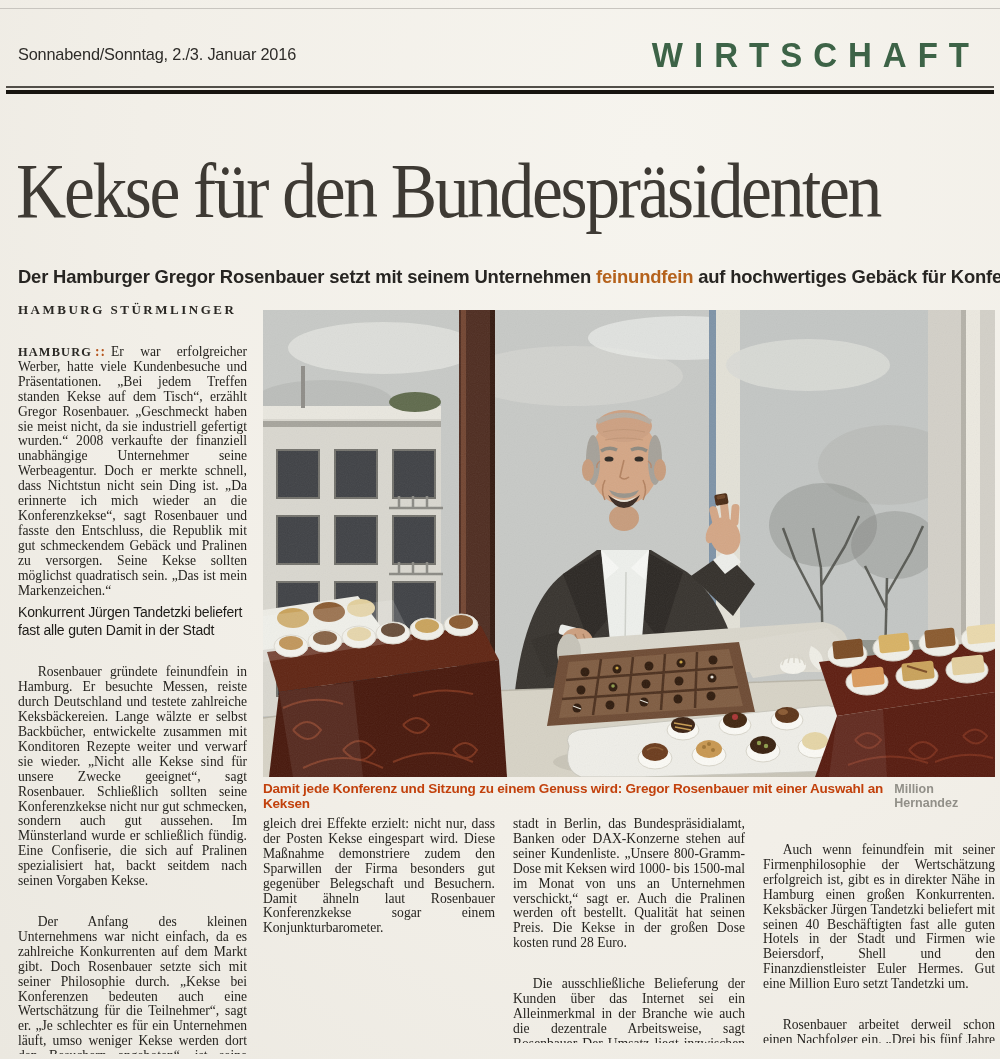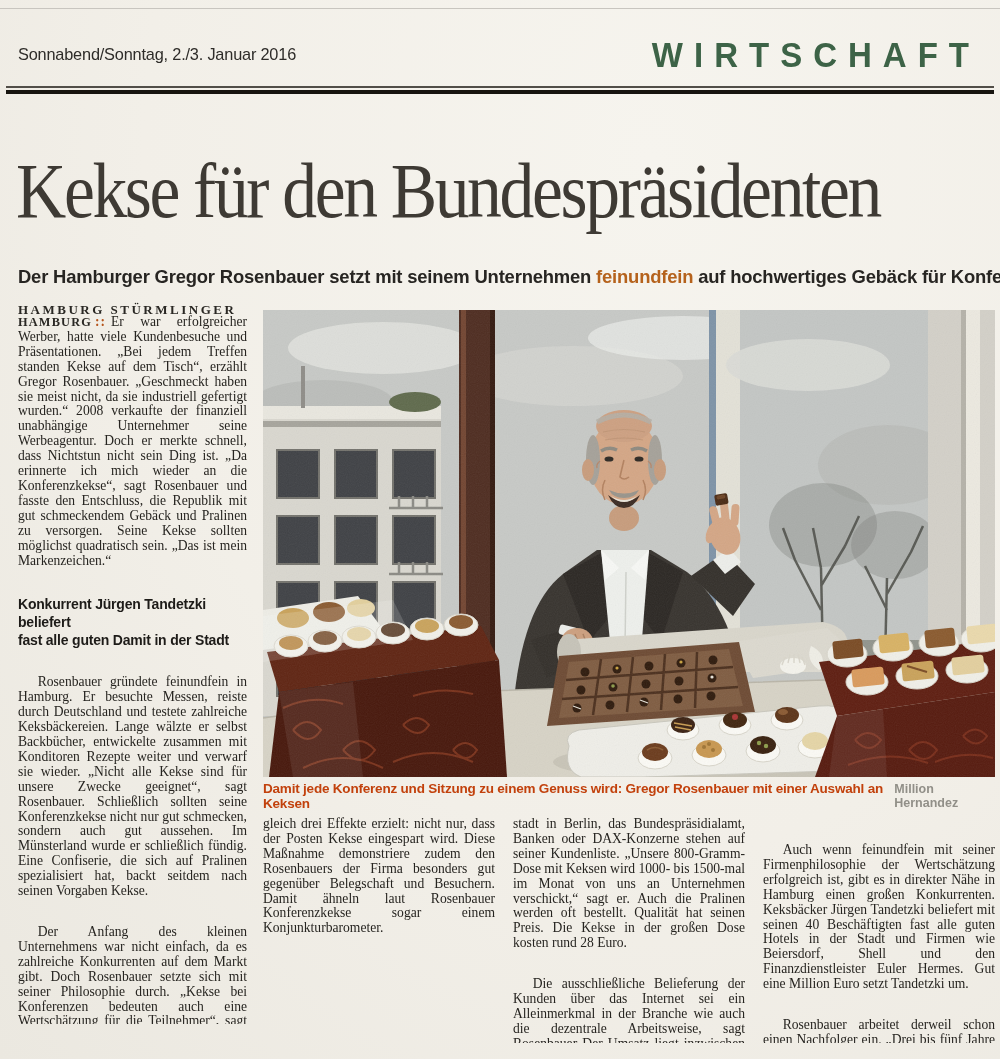--- a/index.html
+++ b/index.html
@@ -21,23 +21,23 @@
   #dek{left:18px;top:266px;width:1010px;font-family:"Liberation Sans",sans-serif;font-weight:bold;
     font-size:19px;color:#272522;letter-spacing:-0.2px;transform:scaleX(.97);transform-origin:left top;white-space:nowrap;}
   #dek .brand{color:#b5621c;}
   #byline{left:18px;top:302px;font-size:13px;font-weight:bold;letter-spacing:2.5px;color:#2a2824;}
 
   .bodytext{font-size:13.6px;line-height:14.9px;text-align:justify;color:#262420;}
   .bodytext p{margin:0;}
   .bodytext p.ind{text-indent:1.45em;margin-top:26px;}
   .lead{font-weight:bold;font-size:12.3px;letter-spacing:1.2px;color:#2a2824;}
   .lead-sep{font-weight:bold;color:#b5541c;margin:0 5px 0 3px;letter-spacing:1px;}
-  #col1{left:18px;top:315px;width:229px;height:709px;overflow:hidden;}
-  .subhead{font-family:"Liberation Sans",sans-serif;font-weight:bold;font-size:14px;line-height:18px;
-    color:#1d1b18;margin:27px 0 5px 0;text-align:left;letter-spacing:-0.2px;}
+  #col1{left:18px;top:345px;width:229px;height:709px;overflow:hidden;}
+  .subhead{font-family:"Liberation Sans",sans-serif;font-weight:normal;font-size:14px;line-height:18px;
+    color:#1d1b18;margin:5px 0 5px 0;text-align:left;letter-spacing:-0.2px;}
   .subhead span{display:block;}
 
   #photo-wrap{left:263px;top:310px;width:732px;height:467px;background:#c7c9c6;}
   #caption-row{left:263px;top:781px;width:732px;display:flex;justify-content:space-between;align-items:baseline;}
   #caption{font-family:"Liberation Sans",sans-serif;font-weight:bold;font-size:13.5px;color:#c2410c;letter-spacing:-0.2px;}
   #credit{font-family:"Liberation Sans",sans-serif;font-size:12.5px;font-weight:bold;color:#918f88;}
 
   #bottom-cols{left:263px;top:817px;width:732px;height:226px;display:flex;gap:18px;overflow:hidden;}
   #bottom-cols .bcol{width:232px;height:226px;overflow:hidden;}
 </style>
@@ -331,21 +331,21 @@
 </svg>
 </div>
 
 <div class="abs" id="caption-row">
   <span id="caption">Damit jede Konferenz und Sitzung zu einem Genuss wird: Gregor Rosenbauer mit einer Auswahl an Keksen</span>
   <span id="credit">Million Hernandez</span>
 </div>
 
 <div class="abs" id="bottom-cols">
   <div class="bcol bodytext">
-    <p>gleich drei Effekte erzielt: nicht nur, dass der Posten Kekse eingespart wird. Diese Maßnahme demonstriere zudem den Rosenbauers der Firma  besonders gut gegenüber Belegschaft und Besuchern. Damit ähneln laut Rosenbauer Konferenzkekse sogar einem Konjunkturbarometer.</p>
+    <p>gleich drei Effekte erzielt: nicht nur, dass der Posten Kekse eingespart wird. Diese Maßnahme demonstriere zudem den Sparwillen der Firma  besonders gut gegenüber Belegschaft und Besuchern. Damit ähneln laut Rosenbauer Konferenzkekse sogar einem Konjunkturbarometer.</p>
   </div>
   <div class="bcol bodytext">
     <p>stadt in Berlin, das Bundespräsidialamt, Banken oder DAX-Konzerne stehen auf seiner Kundenliste. „Unsere 800-Gramm-Dose mit Keksen wird 1000- bis 1500-mal im Monat von uns an Unternehmen verschickt,“ sagt er. Auch die Pralinen werden oft bestellt. Qualität hat seinen Preis. Die Kekse in der großen Dose kosten rund 28 Euro.</p>
     <p class="ind">Die ausschließliche Belieferung der Kunden über das Internet sei ein Alleinmerkmal in der Branche wie auch die dezentrale Arbeitsweise, sagt Rosenbauer Der Umsatz  liegt inzwischen im mittleren sechsstelligen Bereich.</p>
   </div>
   <div class="bcol bodytext">
     <p class="ind">Auch wenn feinundfein mit seiner Firmenphilosophie der Wertschätzung erfolgreich ist, gibt es in direkter Nähe in Hamburg einen großen Konkurrenten. Keksbäcker Jürgen Tandetzki beliefert mit seinen 40 Beschäftigten fast alle guten Hotels in der Stadt und  Firmen wie Beiersdorf, Shell und den Finanzdienstleister Euler Hermes. Gut eine Million Euro setzt Tandetzki um.</p>
     <p class="ind">Rosenbauer arbeitet derweil schon einen Nachfolger ein. „Drei bis fünf Jahre möchte ich mein Unternehmen aber noch begleiten“, sagt der jung gebliebene 84-Jährige und lacht.</p>
   </div>
 </div>

